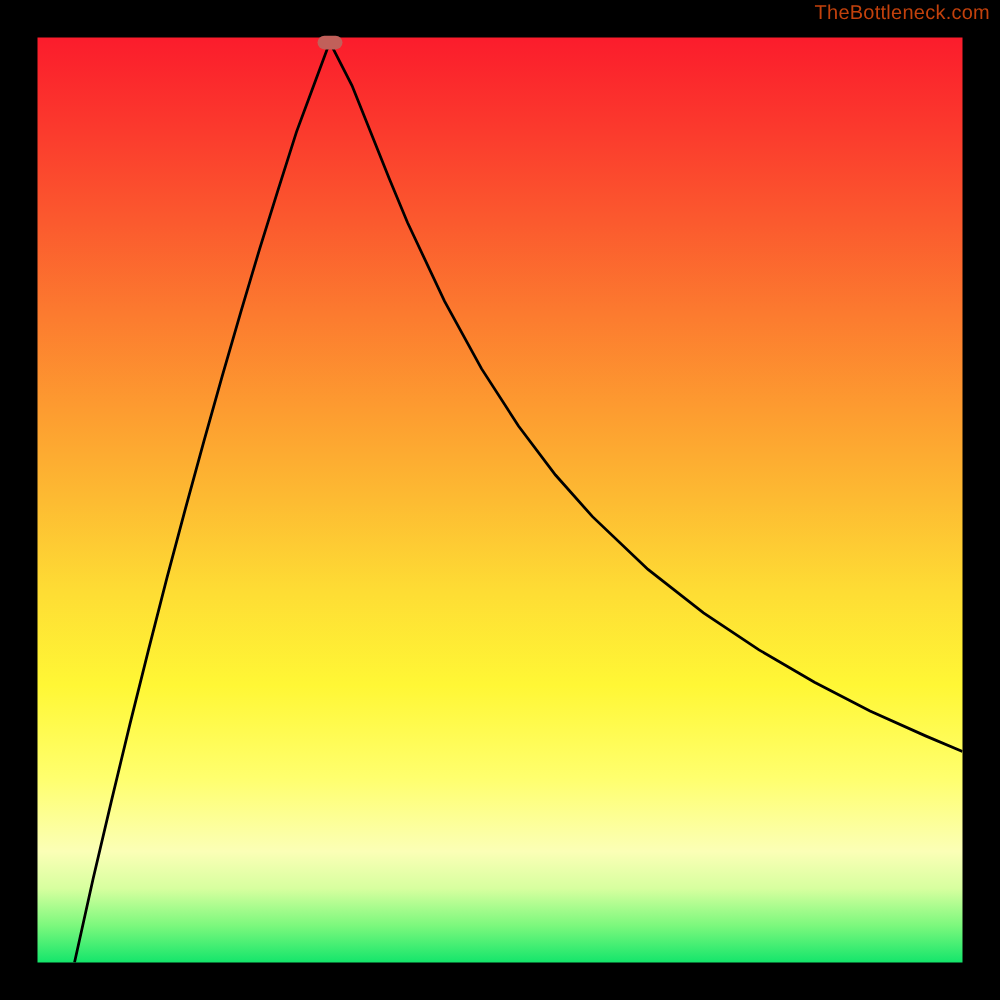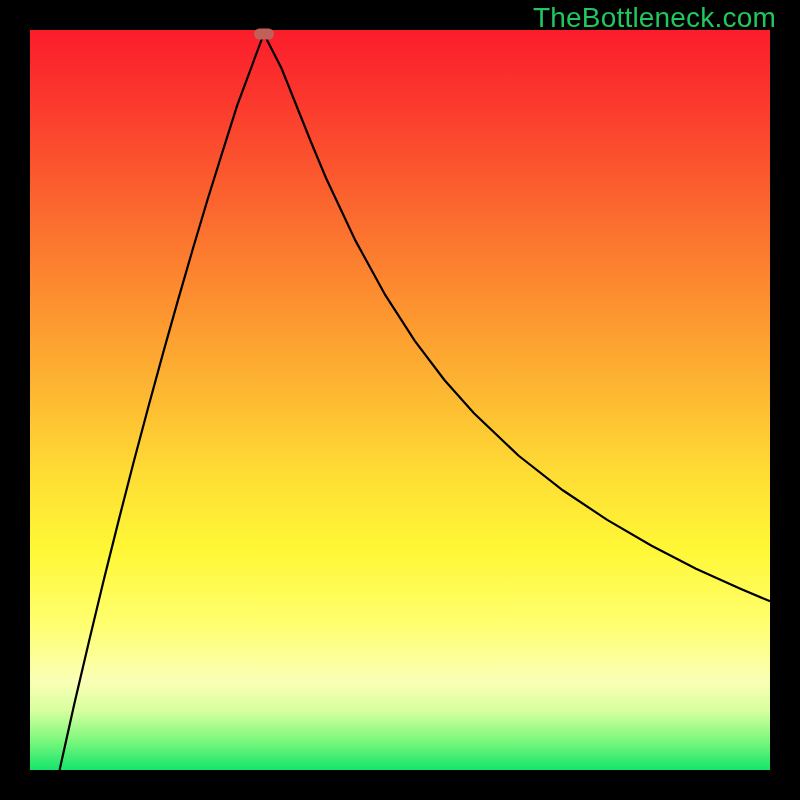--- a/index.html
+++ b/index.html
@@ -13,23 +13,23 @@
   }
   .frame {
     position: relative;
     width: 800px;
     height: 800px;
     background: #000;
   }
   .watermark {
     position: absolute;
     top: 2px;
-    right: 24px;
-    color: #22c55e;
-    font-size: 28px;
+    right: 8px;
+    color: #c2410c;
+    font-size: 16px;
     font-weight: 400;
     letter-spacing: 0.2px;
     z-index: 5;
   }
   .plot {
     position: absolute;
     left: 30px;
     top: 30px;
     width: 740px;
     height: 740px;

